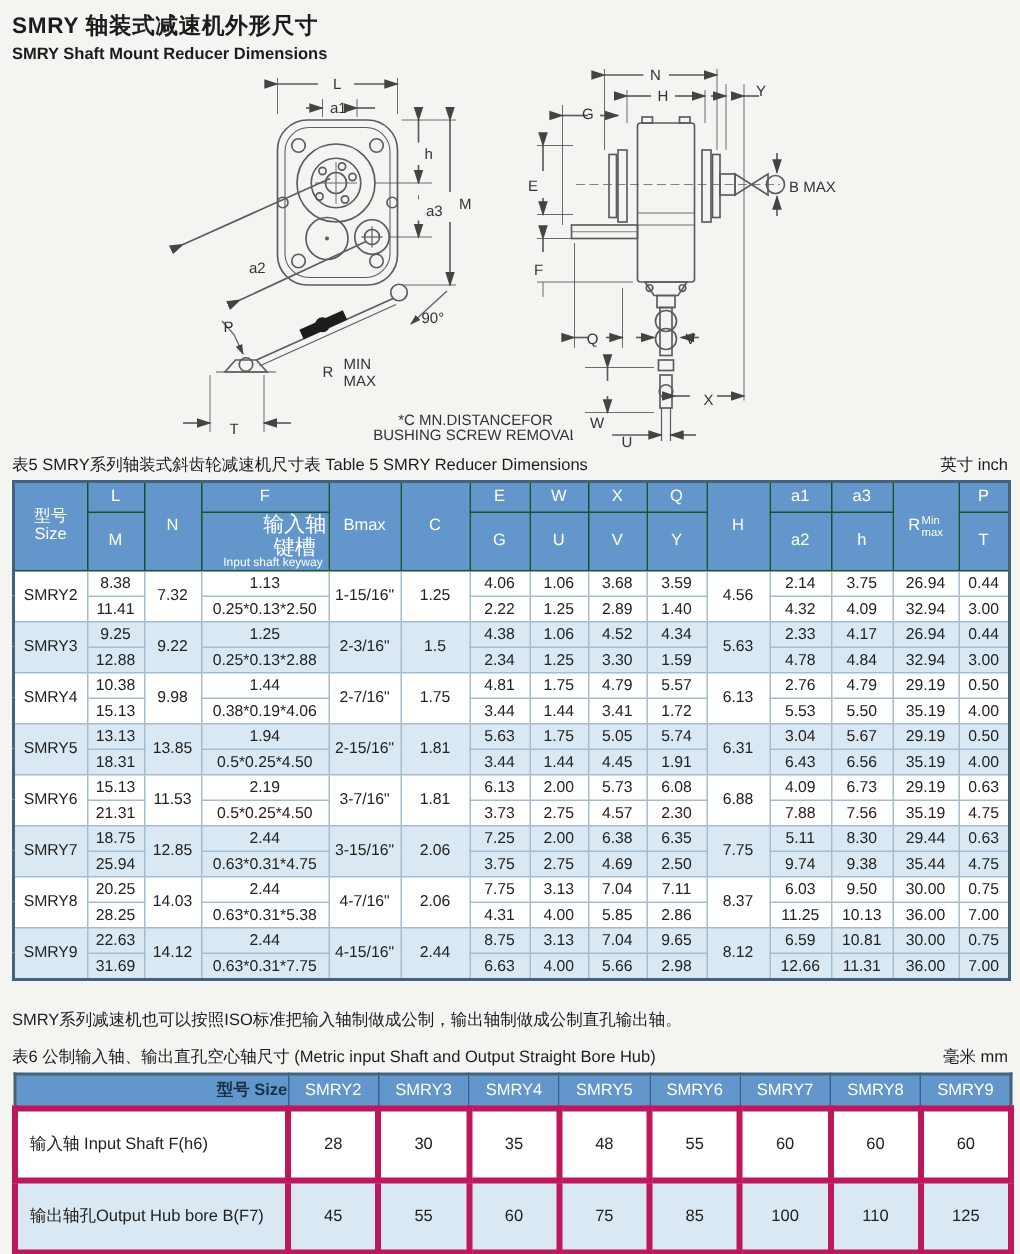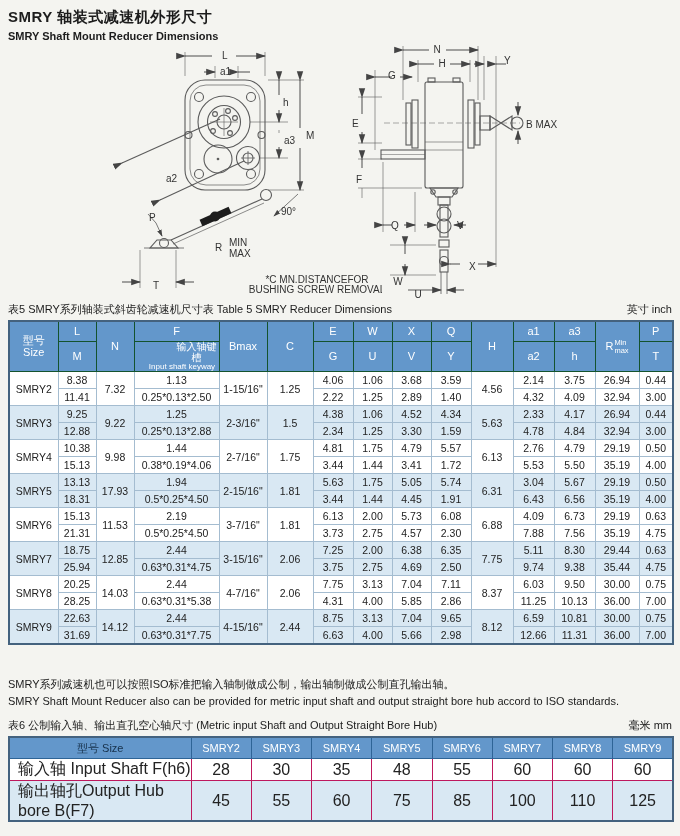--- a/index.html
+++ b/index.html
@@ -18,46 +18,46 @@
   svg text{fill:#333;font-family:"Liberation Sans","DejaVu Sans",sans-serif;font-size:10px;}
   .cap-row{display:flex;justify-content:space-between;align-items:flex-end;margin:2px 8px 3px 8px;font-size:11px;}
   .cap-row .unit{font-size:11px;}
   table{border-collapse:collapse;margin:0 8px;table-layout:fixed;}
   
   #t5{width:664px;border:2px solid #44627e;}
   #t5 th{
     background:#6397cb;color:#fff;font-weight:normal;font-size:11px;
     border:1px solid #14532d;padding:0;height:19px;line-height:1.05;
   }
-  #t5 th .small-cn{font-size:10px;display:block;margin-left:40px;}
+  #t5 th .small-cn{font-size:14px;display:block;margin-left:40px;}
   #t5 th .small-en{font-size:8px;display:block;padding-left:11px;}
   #t5 td{
     border:1px solid #a4bcd0;text-align:center;font-size:10.5px;color:#222;
     height:16px;padding:0;background:#fff;
   }
   #t5 tr.grp-start td{border-top:1.6px solid #5e7florida}
   #t5 tr.grp-start td{border-top:1.5px solid #5e7d97;}
   #t5 td.alt{background:#d9e8f3;}
   .r-wrap{display:inline-flex;align-items:center;gap:1px;}
   .r-stack{display:inline-flex;flex-direction:column;font-size:7.5px;line-height:1;text-align:left;}
   
   #t6{width:664px;border:2px solid #44627e;}
   #t6 th{
     background:#6397cb;font-weight:normal;font-size:11px;
     border:1px solid #2e6496;height:20px;padding:0;
   }
-  #t6 th.size-h{color:#16304a;font-weight:normal;}
+  #t6 th.size-h{color:#16304a;font-weight:bold;text-align:right;}
   #t6 th.col-h{color:#fff;}
   #t6 td{
-    border:1px solid #be185d;font-size:16px;height:20px;padding:0;
+    border:4px solid #be185d;font-size:11px;height:20px;padding:12px;
     text-align:center;background:#fff;color:#222;
   }
   #t6 td.lbl{text-align:left;padding-left:8px;}
   #t6 tr.alt td{background:#d9e8f3;}
-  .notes{margin:31px 8px 0 8px;font-size:11px;line-height:1.55;}
+  .notes{margin:18px 8px 0 8px;font-size:11px;line-height:1.55;}
   .notes div{margin:0;}
 </style>
 </head>
 <body>
 
 <div class="titles">
   <div class="title-cn">SMRY 轴装式减速机外形尺寸</div>
   <div class="title-en">SMRY Shaft Mount Reducer Dimensions</div>
 </div>
 
@@ -423,21 +423,21 @@
         <td>3.41</td>
         <td>1.72</td>
         <td>5.53</td>
         <td>5.50</td>
         <td>35.19</td>
         <td>4.00</td>
       </tr>
       <tr class="grp-start">
         <td rowspan="2" class="alt">SMRY5</td>
         <td class="alt">13.13</td>
-        <td rowspan="2" class="alt">17.93</td>
+        <td rowspan="2" class="alt">13.85</td>
         <td class="alt">1.94</td>
         <td rowspan="2" class="alt">2-15/16"</td>
         <td rowspan="2" class="alt">1.81</td>
         <td class="alt">5.63</td>
         <td class="alt">1.75</td>
         <td class="alt">5.05</td>
         <td class="alt">5.74</td>
         <td rowspan="2" class="alt">6.31</td>
         <td class="alt">3.04</td>
         <td class="alt">5.67</td>
@@ -570,21 +570,20 @@
         <td class="alt">12.66</td>
         <td class="alt">11.31</td>
         <td class="alt">36.00</td>
         <td class="alt">7.00</td>
       </tr>
     </tbody>
 </table>
 
 <div class="notes">
   <div>SMRY系列减速机也可以按照ISO标准把输入轴制做成公制，输出轴制做成公制直孔输出轴。</div>
-  <div>SMRY Shaft Mount Reducer also can be provided for metric input shaft and output straight bore hub accord to ISO standards.</div>
 </div>
 
 <div class="cap-row" style="margin-top:8px">
   <span>表6 公制输入轴、输出直孔空心轴尺寸 (Metric input Shaft and Output Straight Bore Hub)</span>
   <span class="unit">毫米 mm</span>
 </div>
 
 <table id="t6">
   <colgroup id="t6-cols">
       <col style="width: 182px;">

